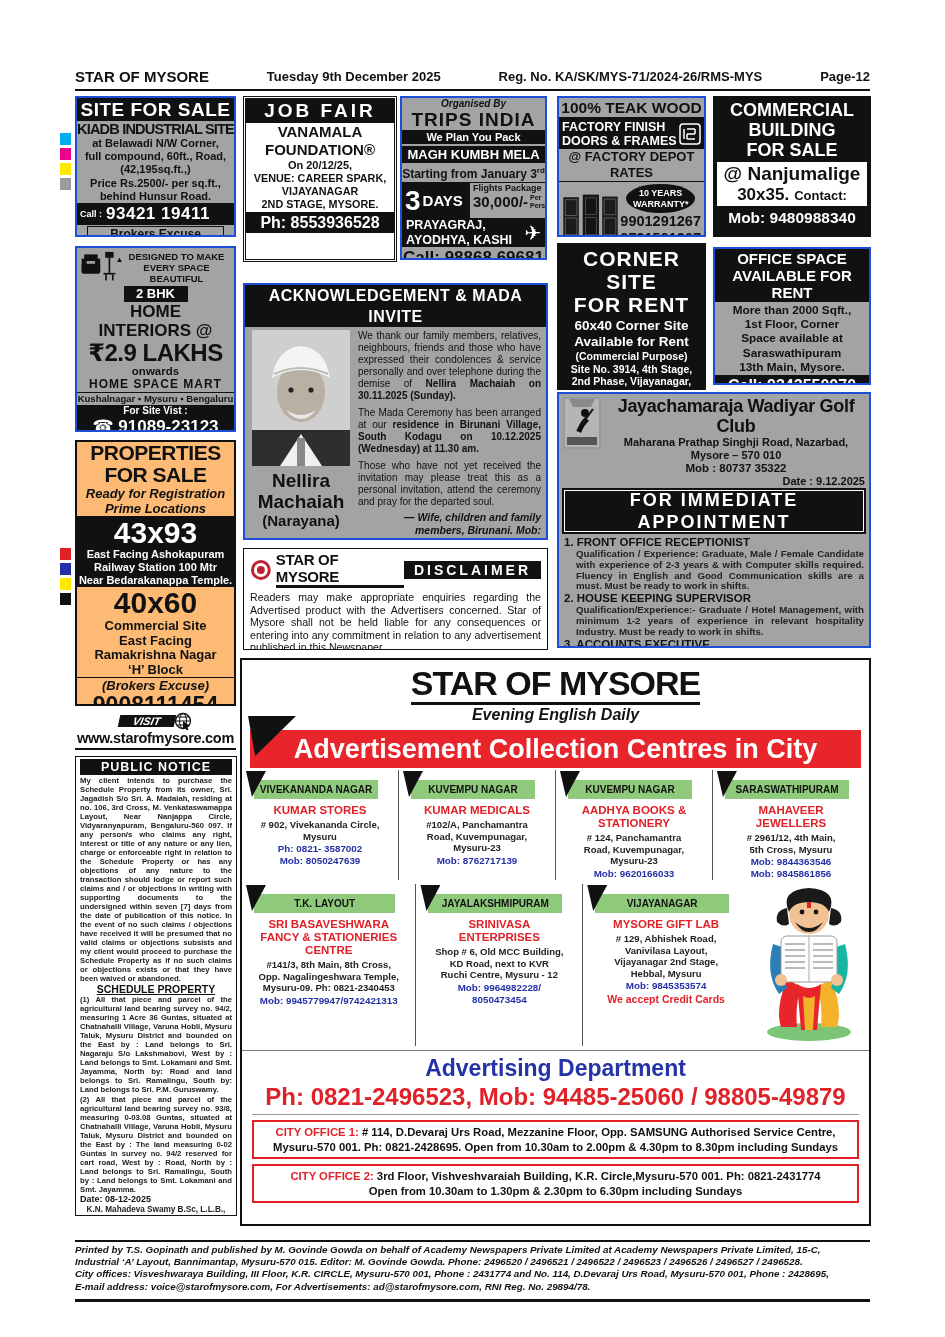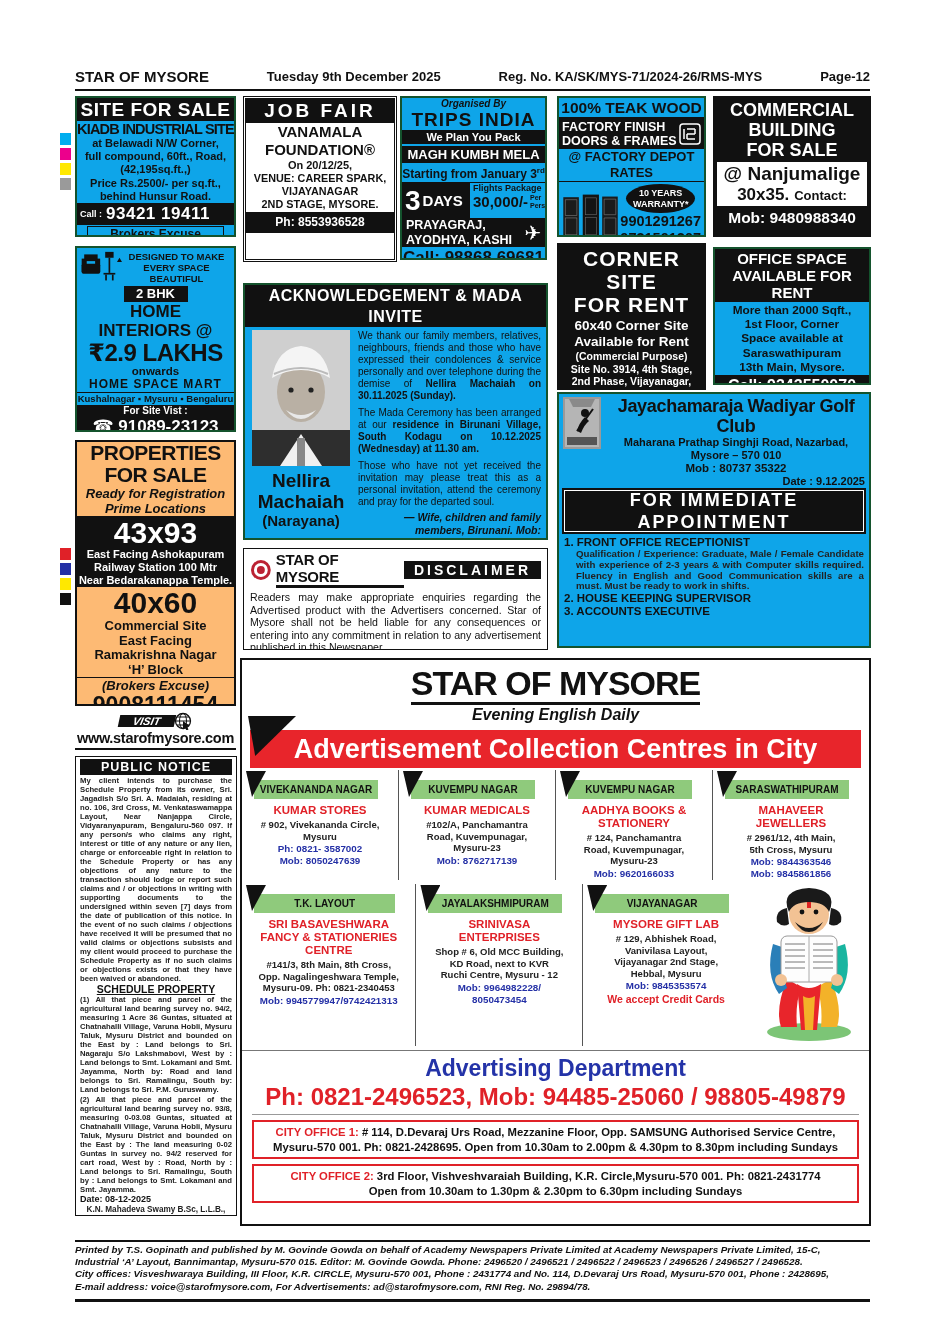--- a/index.html
+++ b/index.html
@@ -6,21 +6,21 @@
   .page{position:relative;width:945px;height:1337px;background:#fff;
         font-family:"Liberation Sans","DejaVu Sans",sans-serif;color:#111;}
   .abs{position:absolute;box-sizing:border-box;overflow:hidden;}
   .blk{background:#111;color:#fff;}
   .b{font-weight:bold;}
   .i{font-style:italic;}
   .c{text-align:center;}
   .j{text-align:justify;}
   .r{text-align:right;}
   .pre{white-space:pre-line;}
-  .bd2{border:2px solid #14532d;background:#0ea5e9;}
+  .bd2{border:2px solid #1d4ed8;background:#a3a3a3;}
   .red{color:#e02128;}
   .flagtri{position:absolute;width:20px;height:26px;background:#111;
            clip-path:polygon(0 0,100% 0,30% 100%);}
   .areabar{position:relative;background:#8fca7c;color:#111;font-weight:bold;
            font-size:10px;text-align:center;padding:4px 2px;margin:10px 18px 5px 10px;}
   .centre-cell{box-sizing:border-box;padding:0 2px;}
   .shop{color:#e02128;font-weight:bold;font-size:11.5px;line-height:13px;text-align:center;margin-top:4px;}
   .addr{font-size:9.5px;line-height:11.5px;text-align:center;margin-top:2px;font-weight:bold;color:#222;}
   .phones{color:#2430a6;font-weight:bold;font-size:9.8px;line-height:12px;text-align:center;margin-top:1px;}
   .office-box{border:2px solid #e02128;margin:5px 10px;text-align:center;
@@ -64,21 +64,21 @@
   </div>
 
   <div class="abs" style="left:243px;top:96px;width:154px;height:166px;border:3px double #111;background:#fff">
     <div class="blk c b" style="font-size:19px;line-height:24px;letter-spacing:3px">JOB FAIR</div>
     <div class="c b pre" style="font-size:15px;line-height:18px">VANAMALA
 FOUNDATION®</div>
     <div class="c b" style="font-size:11px;line-height:13px">On 20/12/25,</div>
     <div class="c b pre" style="font-size:10.8px;line-height:13px">VENUE: CAREER SPARK,
 VIJAYANAGAR
 2ND STAGE, MYSORE.</div>
-    <div class="blk c b" style="font-size:12px;line-height:21px;margin-top:1px">Ph: 8553936528</div>
+    <div class="blk c b" style="font-size:16px;line-height:21px;margin-top:1px">Ph: 8553936528</div>
   </div>
 
   <div class="abs bd2" style="left:400px;top:96px;width:147px;height:164px">
     <div class="c b i" style="font-size:10px;line-height:12px">Organised By</div>
     <div class="c b" style="font-size:19px;line-height:20px;letter-spacing:1px">TRIPS INDIA</div>
     <div class="blk c b" style="font-size:11px;line-height:14px">We Plan You Pack</div>
     <div class="blk c b" style="font-size:13px;line-height:17px;margin-top:2px">MAGH KUMBH MELA</div>
     <div class="c b" style="font-size:12px;line-height:15px;border-bottom:1.5px solid #111"><span>Starting from January 3</span><sup style="font-size:8px">rd</sup></div>
     <div style="display:flex;align-items:stretch;height:35px">
       <div class="blk b" style="display:flex;align-items:center;padding:0 3px;flex:0 0 62px">
@@ -246,20 +246,21 @@
       <div class="c b" style="font-size:18px;line-height:20px;letter-spacing:-.3px">Jayachamaraja Wadiyar Golf Club</div>
       <div class="c b" style="font-size:11px;line-height:13px">Maharana Prathap Singhji Road, Nazarbad, Mysore – 570 010</div>
       <div class="c b" style="font-size:11.5px;line-height:13px">Mob : 80737 35322</div>
       <div class="r b" style="font-size:11px;line-height:12px">Date : 9.12.2025</div>
     </div>
     <div class="blk c b" style="font-size:18px;line-height:22px;letter-spacing:2px;margin:1px 3px;border:1px solid #111;outline:1px solid #fff;outline-offset:-3px">FOR IMMEDIATE APPOINTMENT</div>
     <div style="padding:1px 5px">
       <div class="b" style="font-size:11.5px;line-height:13px">1. FRONT OFFICE RECEPTIONIST</div>
       <div class="j" style="font-size:9.7px;line-height:10.8px;padding-left:12px;font-weight:bold;color:#222">Qualification / Experience: Graduate, Male / Female Candidate with experience of 2-3 years &amp; with Computer skills required. Fluency in English and Good Communication skills are a must. Must be ready to work in shifts.</div>
       <div class="b" style="font-size:11.5px;line-height:13px">2. HOUSE KEEPING SUPERVISOR</div>
+      <div class="j" style="font-size:9.7px;line-height:10.8px;padding-left:12px;font-weight:bold;color:#222">Qualification/Experience:- Graduate / Hotel Management, with minimum 1-2 years of experience in relevant hospitality Industry. Must be ready to work in shifts.</div>
       <div class="b" style="font-size:11.5px;line-height:13px">3. ACCOUNTS EXECUTIVE</div>
 
     </div>
 
   </div>
 
   <div class="abs" style="left:243px;top:548px;width:305px;height:102px;border:1.5px solid #111;padding:2px 6px">
     <div style="display:flex;align-items:center;justify-content:space-between">
       <div style="display:flex;align-items:center">
         <svg width="22" height="22" viewBox="0 0 22 22">

